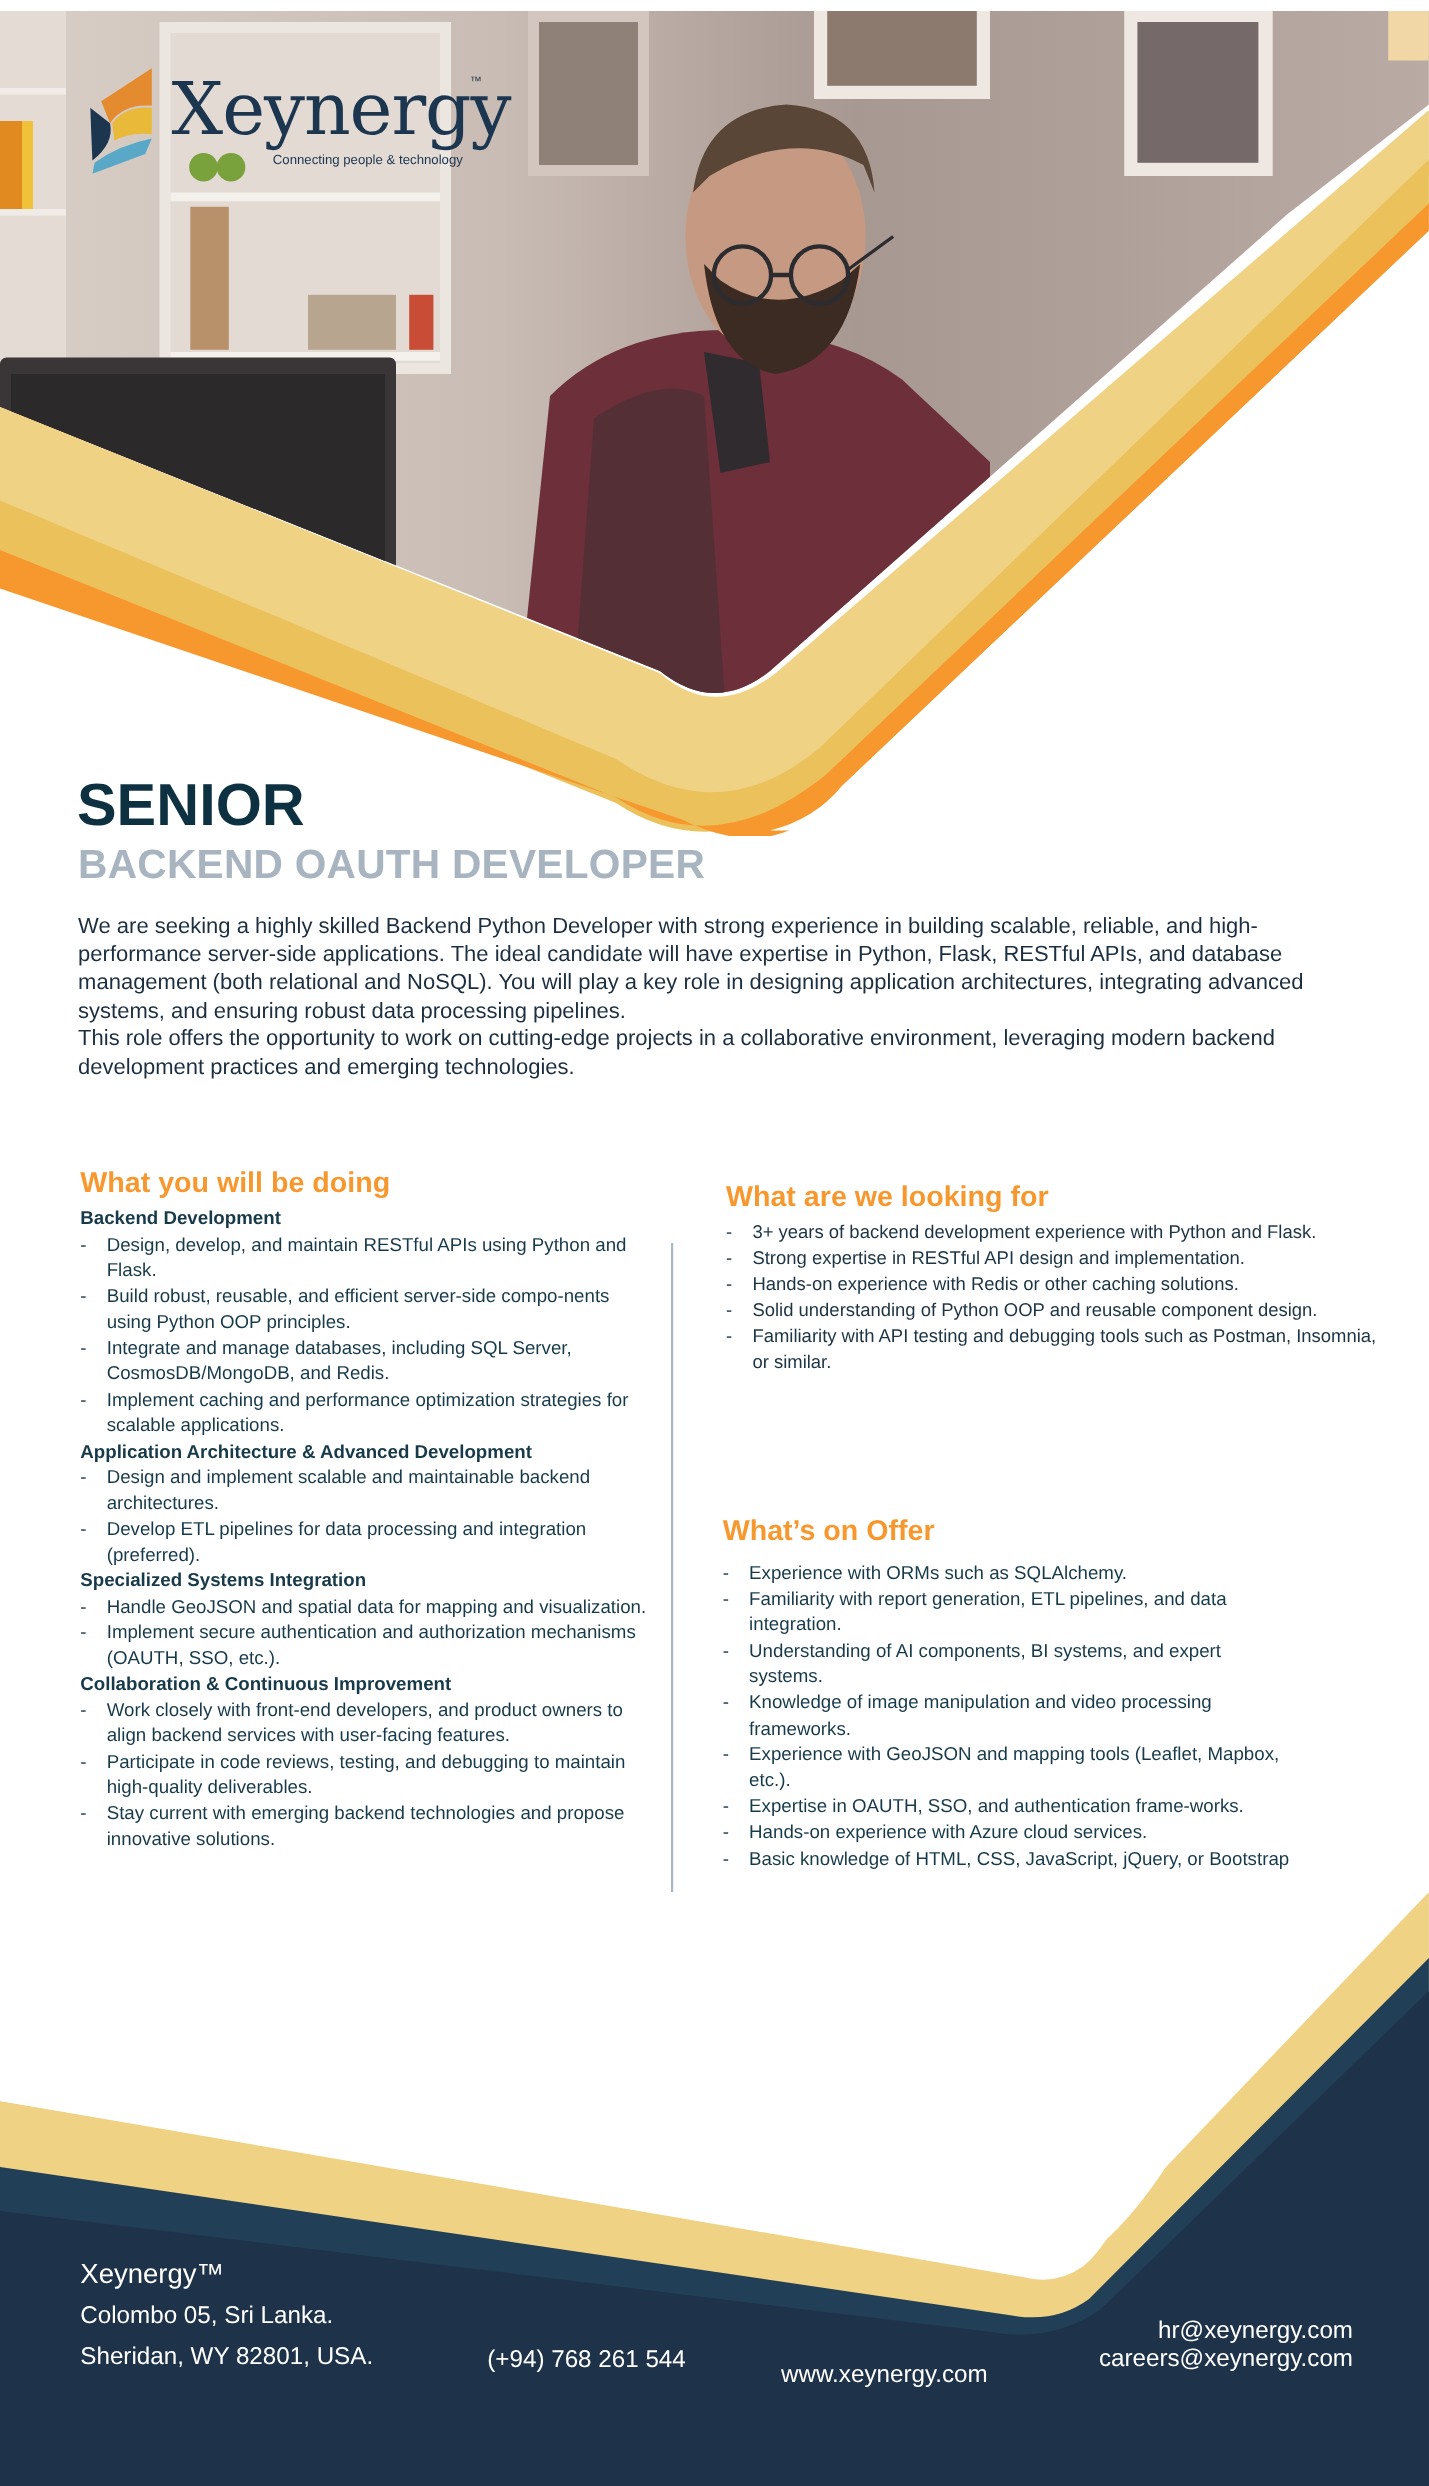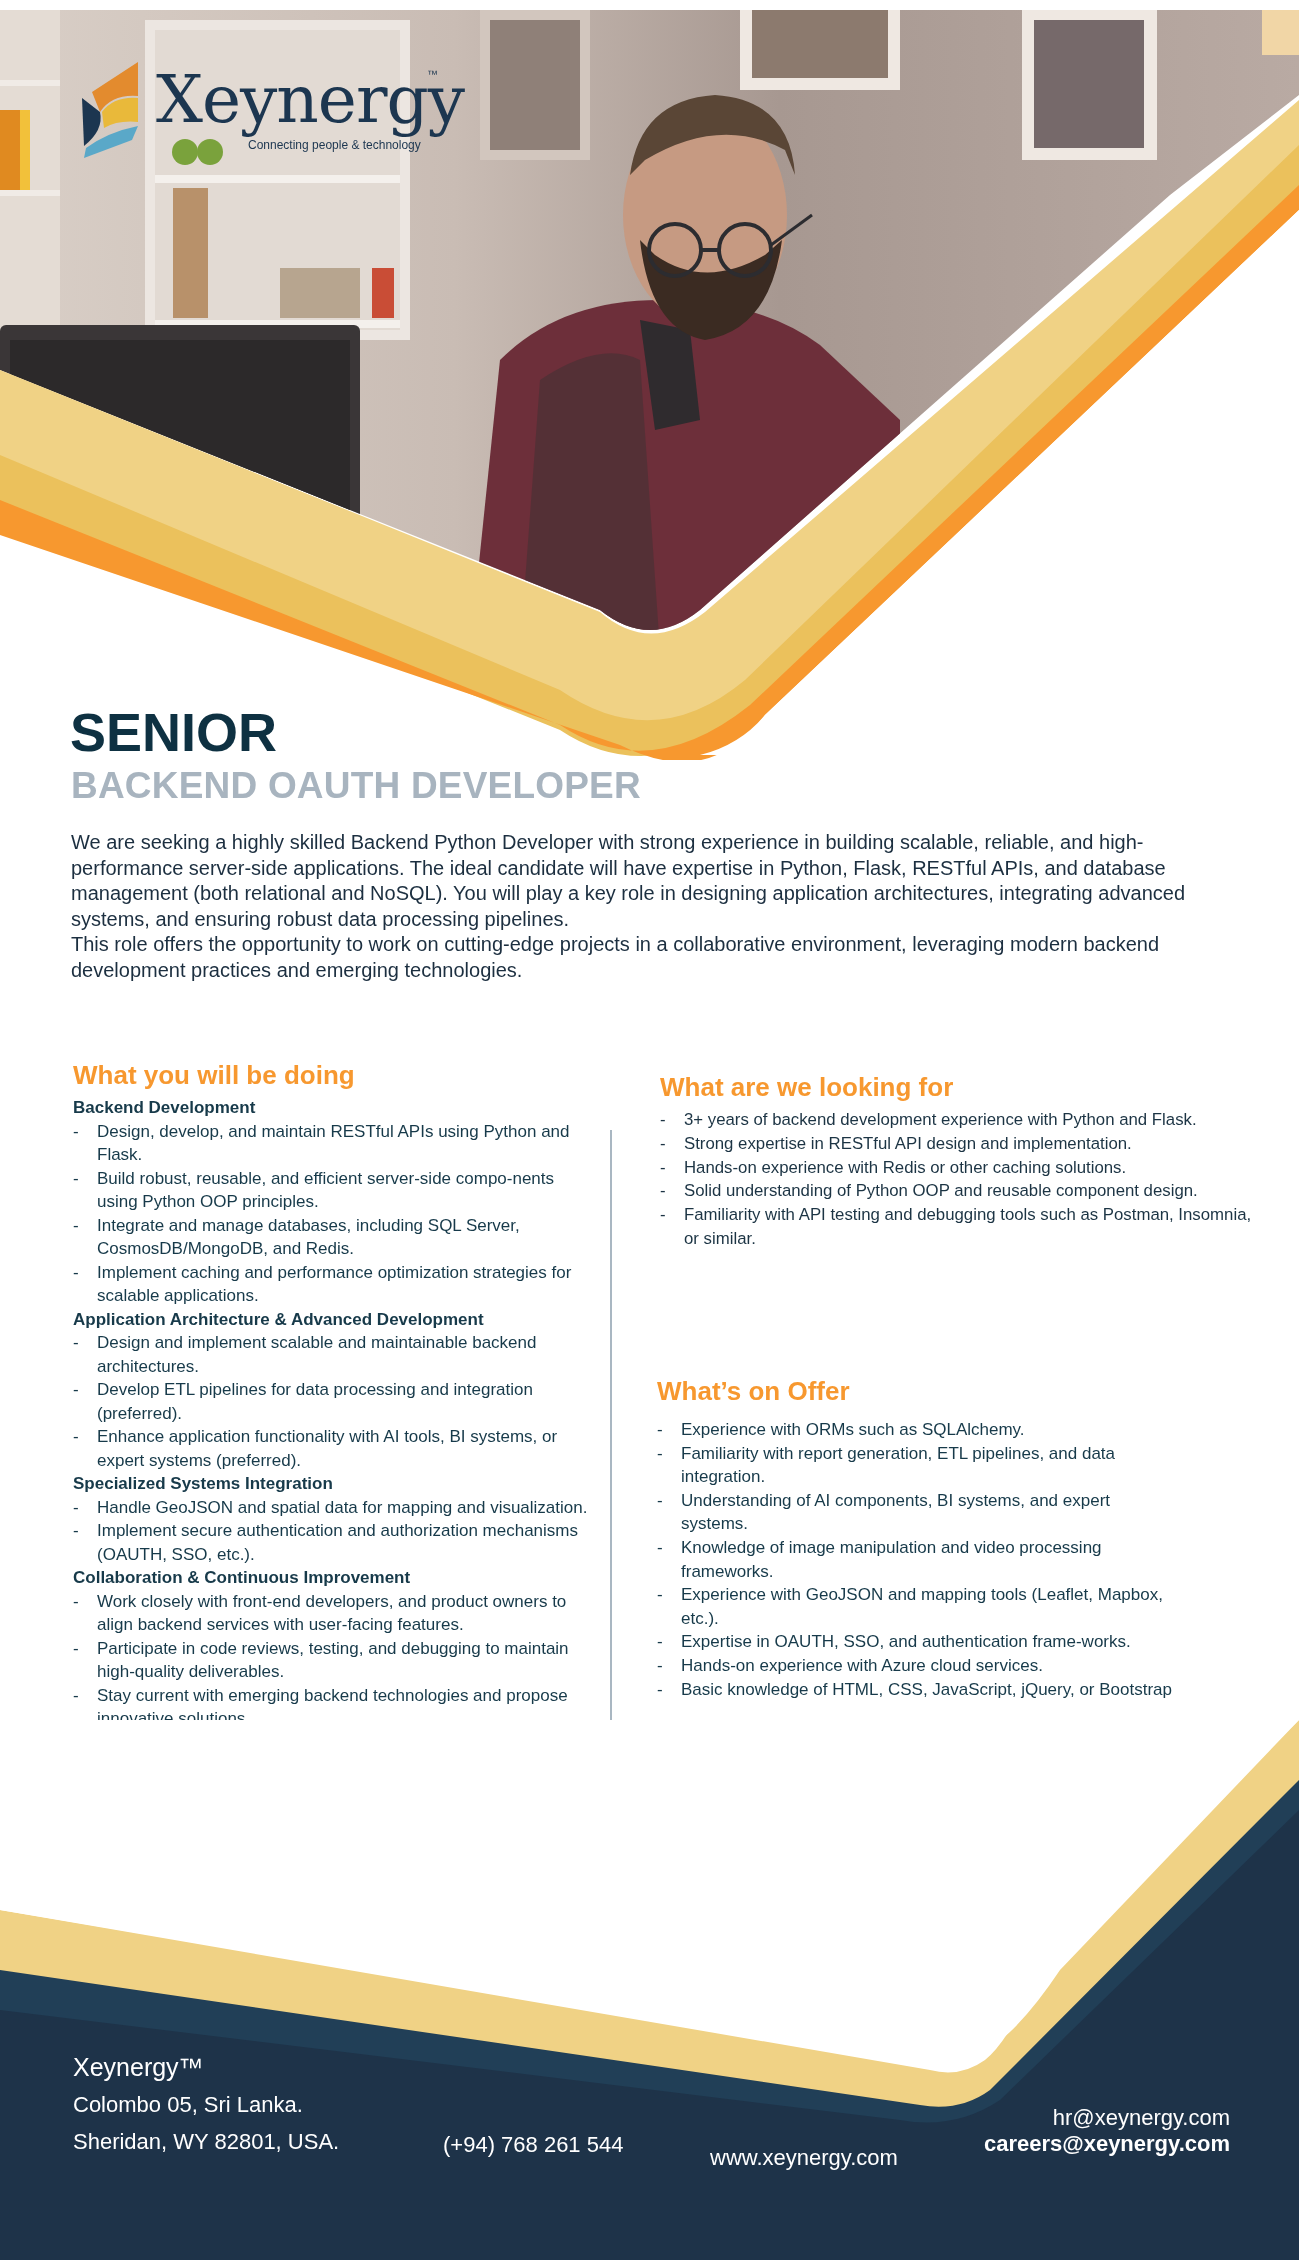--- a/index.html
+++ b/index.html
@@ -69,21 +69,21 @@
   .footer-text {
     position: absolute; font-family: "Liberation Sans", sans-serif; color: #ffffff;
     font-size: 22px; line-height: 30px; white-space: nowrap;
   }
   .f-brand { left: 73px; top: 2052px; font-size: 25px; }
   .f-addr1 { left: 73px; top: 2090px; }
   .f-addr2 { left: 73px; top: 2127px; }
   .f-phone { left: 443px; top: 2130px; }
   .f-web { left: 710px; top: 2131px; margin-top: 12px; }
   .f-email1 { right: 69px; top: 2103px; }
-  .f-email2 { right: 69px; top: 2129px; font-weight: bold; }
+  .f-email2 { right: 69px; top: 2129px; }
 </style>
 </head>
 <body>
 
 <div class="hero">
   <svg width="1299" height="760" viewBox="0 0 1299 760">
     <defs>
       <linearGradient id="wall" x1="0" y1="0" x2="1" y2="0">
         <stop offset="0" stop-color="#d9cfc7"></stop>
         <stop offset="0.35" stop-color="#c9bcb4"></stop>
@@ -175,21 +175,20 @@
     <li>Design, develop, and maintain RESTful APIs using Python and Flask.</li>
     <li>Build robust, reusable, and efficient server-side compo-nents using Python OOP principles.</li>
     <li>Integrate and manage databases, including SQL Server, CosmosDB/MongoDB, and Redis.</li>
     <li>Implement caching and performance optimization strategies for scalable applications.</li>
   </ul>
 
   <div class="sub-heading">Application Architecture &amp; Advanced Development</div>
   <ul class="dash">
     <li>Design and implement scalable and maintainable backend architectures.</li>
     <li>Develop ETL pipelines for data processing and integration (preferred).</li>
-    <li>Enhance application functionality with AI tools, BI systems, or expert systems (preferred).</li>
   </ul>
 
   <div class="sub-heading">Specialized Systems Integration</div>
   <ul class="dash">
     <li>Handle GeoJSON and spatial data for mapping and visualization.</li>
     <li>Implement secure authentication and authorization mechanisms (OAUTH, SSO, etc.).</li>
   </ul>
 
   <div class="sub-heading">Collaboration &amp; Continuous Improvement</div>
   <ul class="dash">

